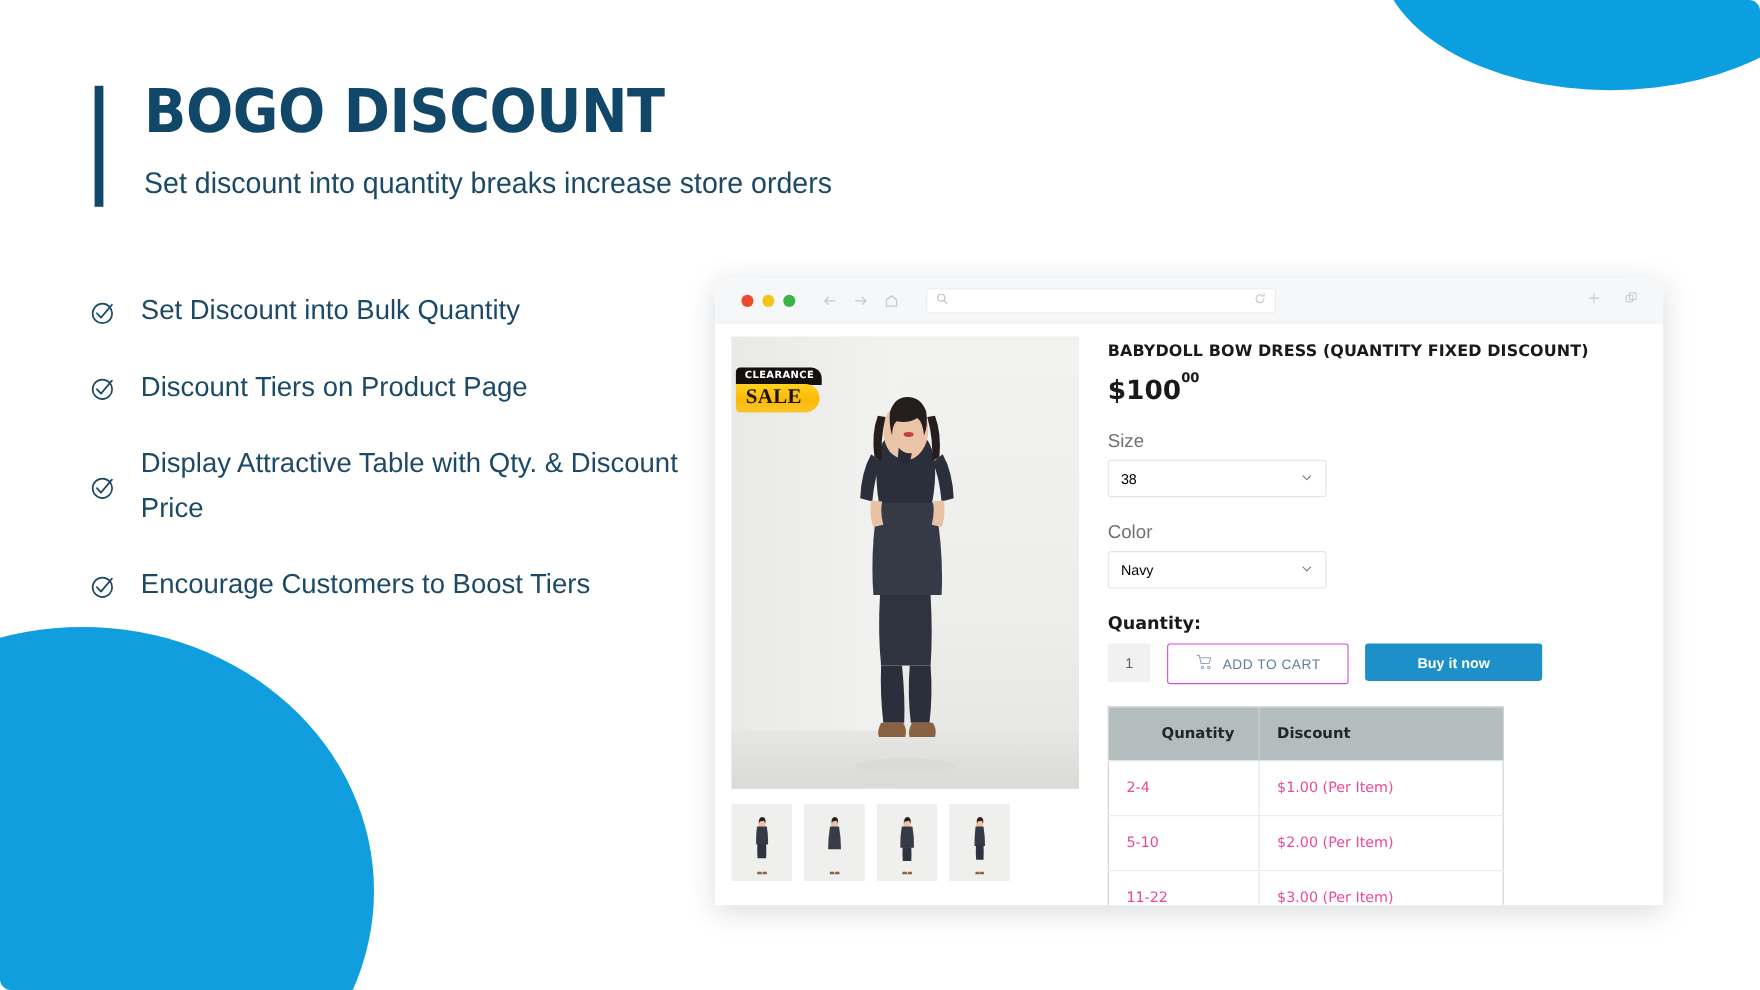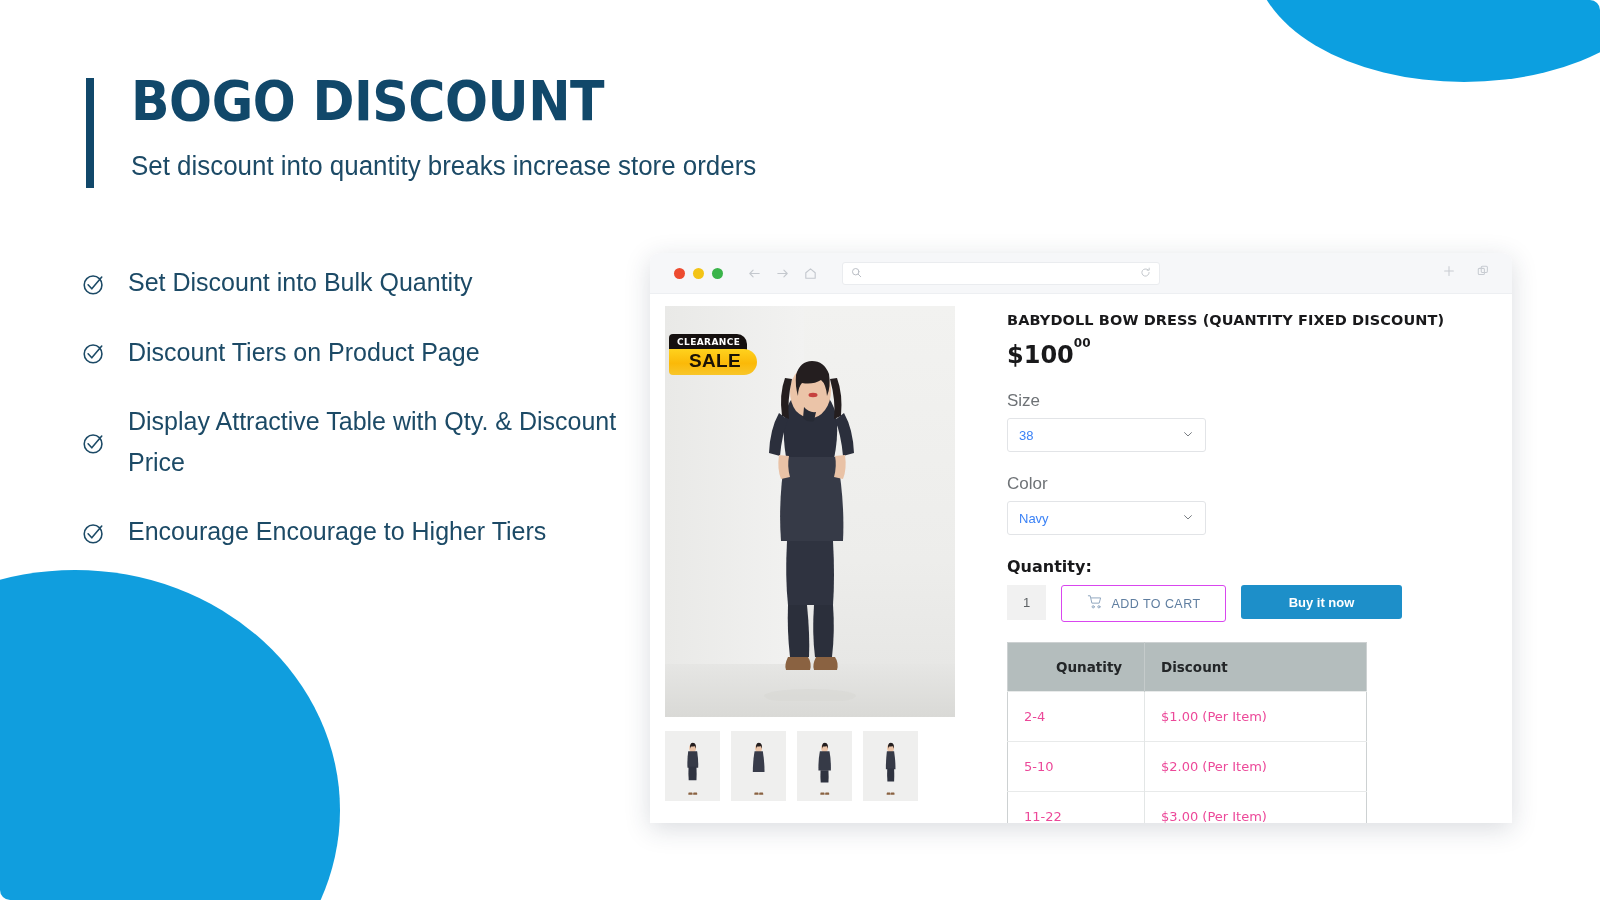--- a/index.html
+++ b/index.html
@@ -81,21 +81,21 @@
     margin-left: 24px; width: 318px; height: 23px;
     background: #fff; border: 1px solid #EAECEF; border-radius: 3px;
     display: flex; align-items: center; padding: 0 8px;
     justify-content: space-between;
   }
   .chrome-right { margin-left: auto; display: flex; gap: 20px; color: #C8CCD2; padding-right: 6px; }
 
   .page { display: flex; padding: 12px 0 0 0; height: 529px; }
   .gallery { width: 355px; padding-left: 15px; }
   .hero {
-    position: relative; width: 290px; height: 411px;
+    position: relative; width: 316px; height: 411px;
     background: #EFEFEF; overflow: hidden;
   }
   .hero-bg {
     position: absolute; inset: 0;
     background:
       linear-gradient(180deg,#F2F2F0 0%,#EDEDEB 62%,#E4E4E2 100%);
   }
   .hero-wall {
     position: absolute; left: 0; top: 0; width: 48%; height: 100%;
     background: linear-gradient(90deg,#E9E9E7,#F2F2F1);
@@ -112,23 +112,23 @@
   .badge-top {
     background: #15100F; color: #fff;
     font-size: 9px; font-weight: 700; letter-spacing: .4px;
     padding: 3px 7px 3px 8px; display: inline-block;
     border-radius: 4px 10px 0 0;
     font-family: "DejaVu Sans", sans-serif;
   }
   .badge-bot {
     background: linear-gradient(180deg,#FFD21E 0%,#FBB908 55%,#F8C62A 100%);
     color: #1A1206; font-size: 19px; font-weight: 700; letter-spacing: .3px;
-    padding: 1px 16px 3px 20px; display: inline-block;
+    padding: 1px 16px 3px 9px; display: inline-block;
     border-radius: 0 13px 13px 4px; margin-top: -1px;
-    font-family: Liberation Sans, sans-serif;
+    font-family: Liberation Serif, serif;
   }
   .thumbs { display: flex; gap: 11px; margin-top: 14px; }
   .thumb {
     width: 55px; height: 70px; background: #EFEFEE;
     position: relative; overflow: hidden;
   }
 
   .details { flex: 1; padding: 6px 0 0 2px; }
   .p-title {
     font-family: "DejaVu Sans", sans-serif;
@@ -138,21 +138,21 @@
   .p-price {
     margin-top: 13px; font-family: "DejaVu Sans", sans-serif;
     font-size: 24px; font-weight: 700; color: #19191B;
   }
   .p-price sup { font-size: 12px; top: -0.62em; position: relative; }
   .field-label { margin-top: 22px; font-size: 17px; color: #6E7276; }
   .select {
     margin-top: 7px; width: 199px; height: 34px;
     border: 1px solid #E2E4E7; border-radius: 3px; background: #fff;
     display: flex; align-items: center; justify-content: space-between;
-    padding: 0 11px; font-size: 13px; color: #3b82f6;
+    padding: 0 11px; font-size: 13px; color: #000000;
   }
   .qty-label {
     margin-top: 22px; font-family: "DejaVu Sans", sans-serif;
     font-size: 16px; font-weight: 700; color: #19191B;
   }
   .buyrow { margin-top: 9px; display: flex; align-items: flex-start; gap: 15px; }
   .qty-input {
     width: 39px; height: 35px; background: #F1F1F1; border: none;
     display: flex; align-items: center; justify-content: center;
     font-size: 13px; color: #5D6164;
@@ -235,21 +235,21 @@
       <span class="feature-label">Display Attractive Table with Qty. &amp; Discount Price</span>
     </div>
 
     <div class="feature">
       <span class="check-icon">
         <svg viewBox="0 0 26 26" width="24" height="24">
           <circle cx="12" cy="14" r="9.6" fill="none" stroke="#1C4A66" stroke-width="1.7"></circle>
           <path d="M6.6 13.8 L10.6 18.2 L21.4 5.4" fill="none" stroke="#1C4A66" stroke-width="1.7" stroke-linecap="round" stroke-linejoin="round"></path>
         </svg>
       </span>
-      <span class="feature-label">Encourage Encourage to Higher Tiers</span>
+      <span class="feature-label">Encourage Customers to Boost Tiers</span>
     </div>
 
 
   </div>
 
   <div class="browser">
 
     <div class="chrome">
       <div class="lights">
         <span class="light l-red"></span>

